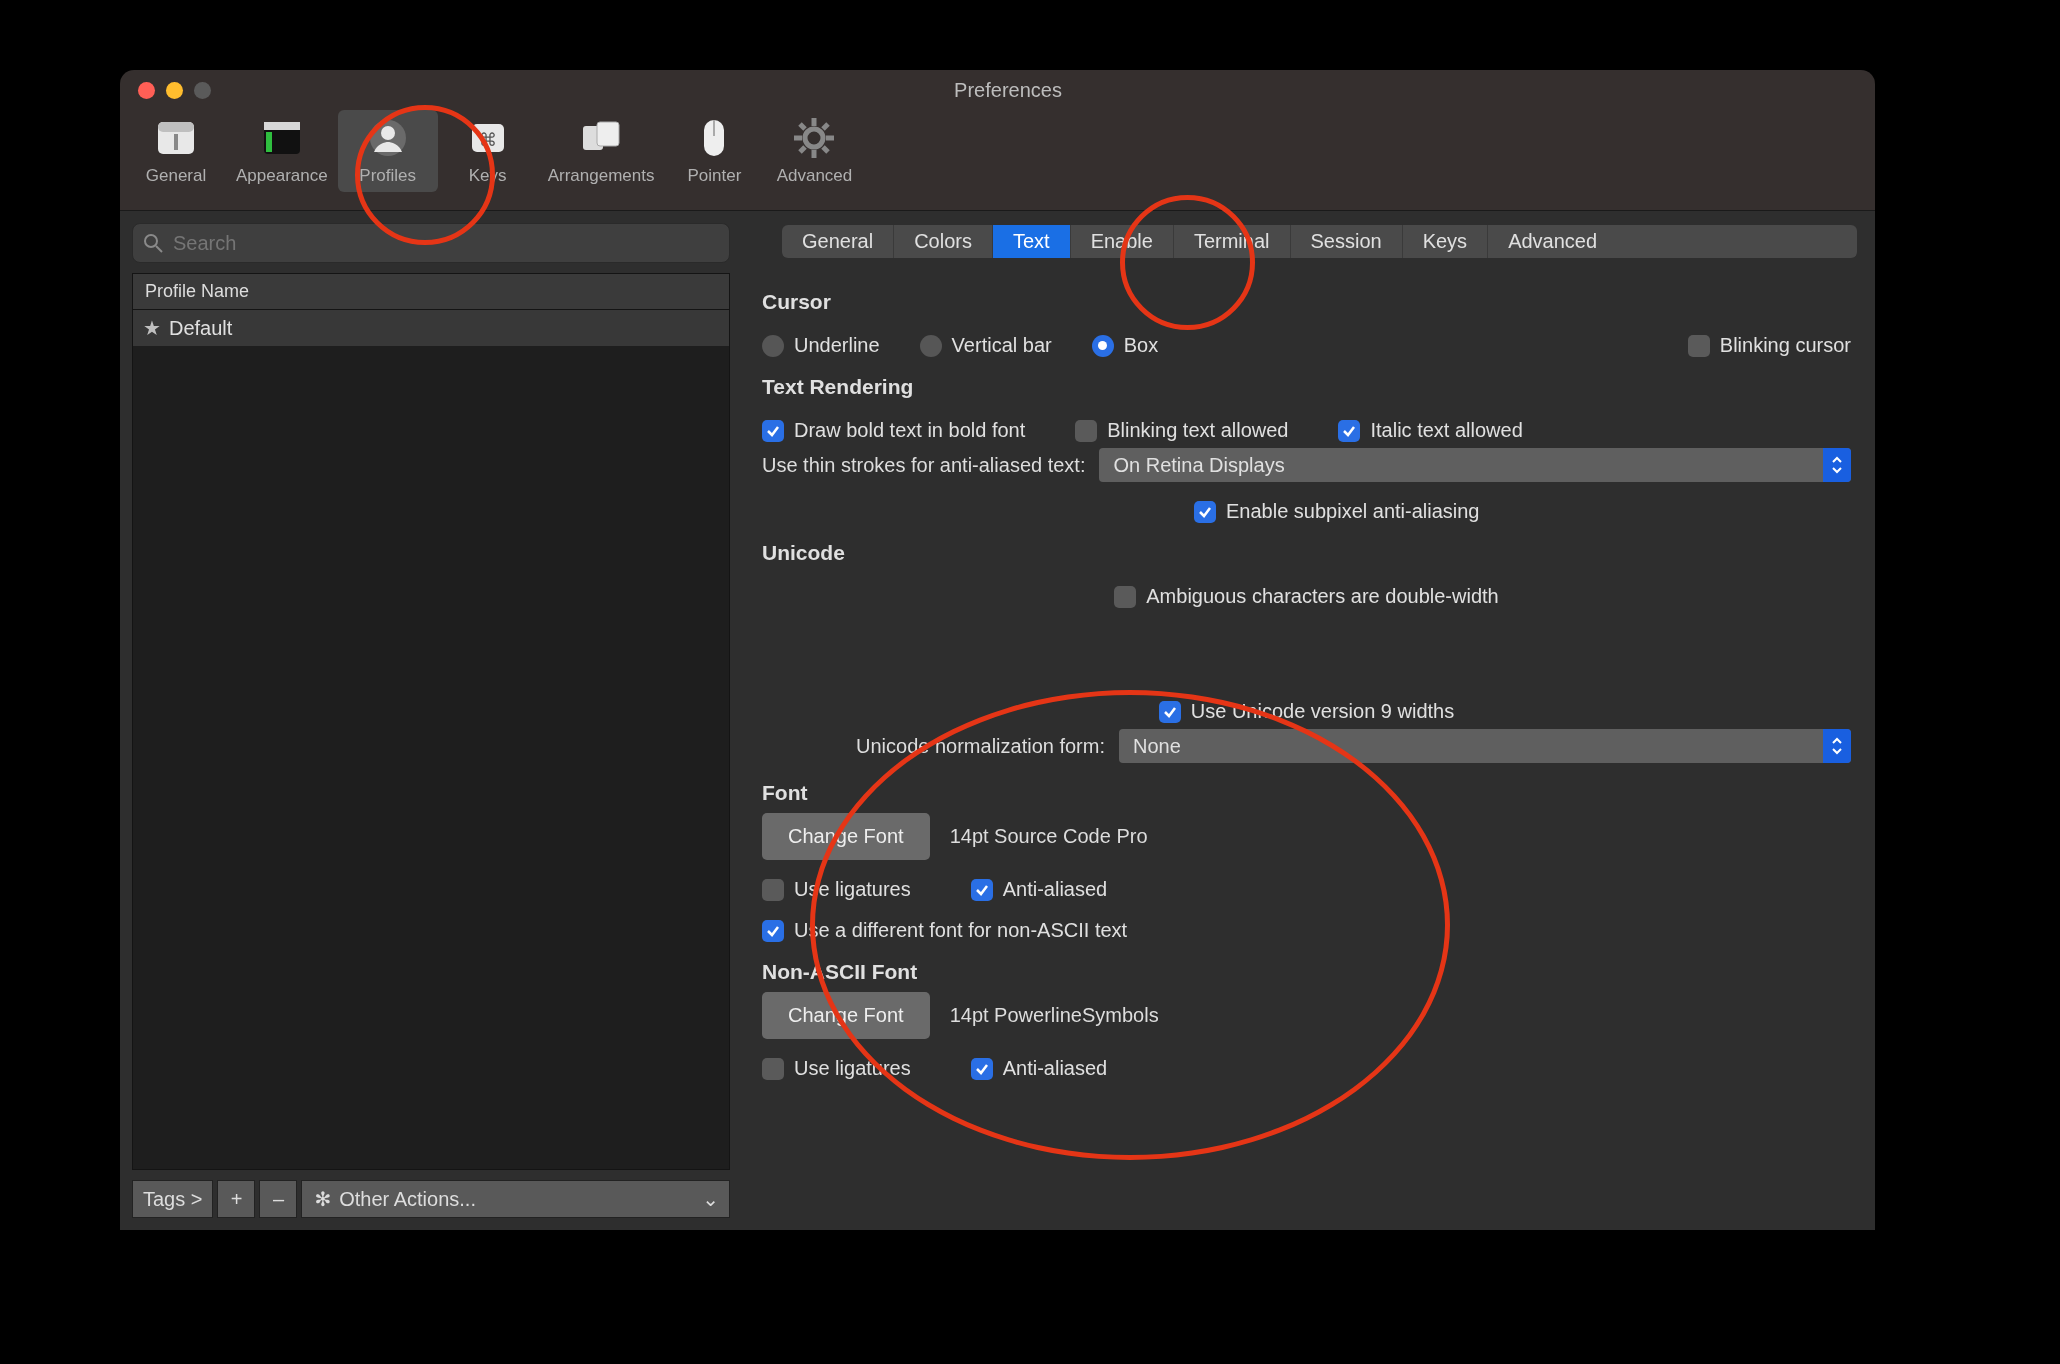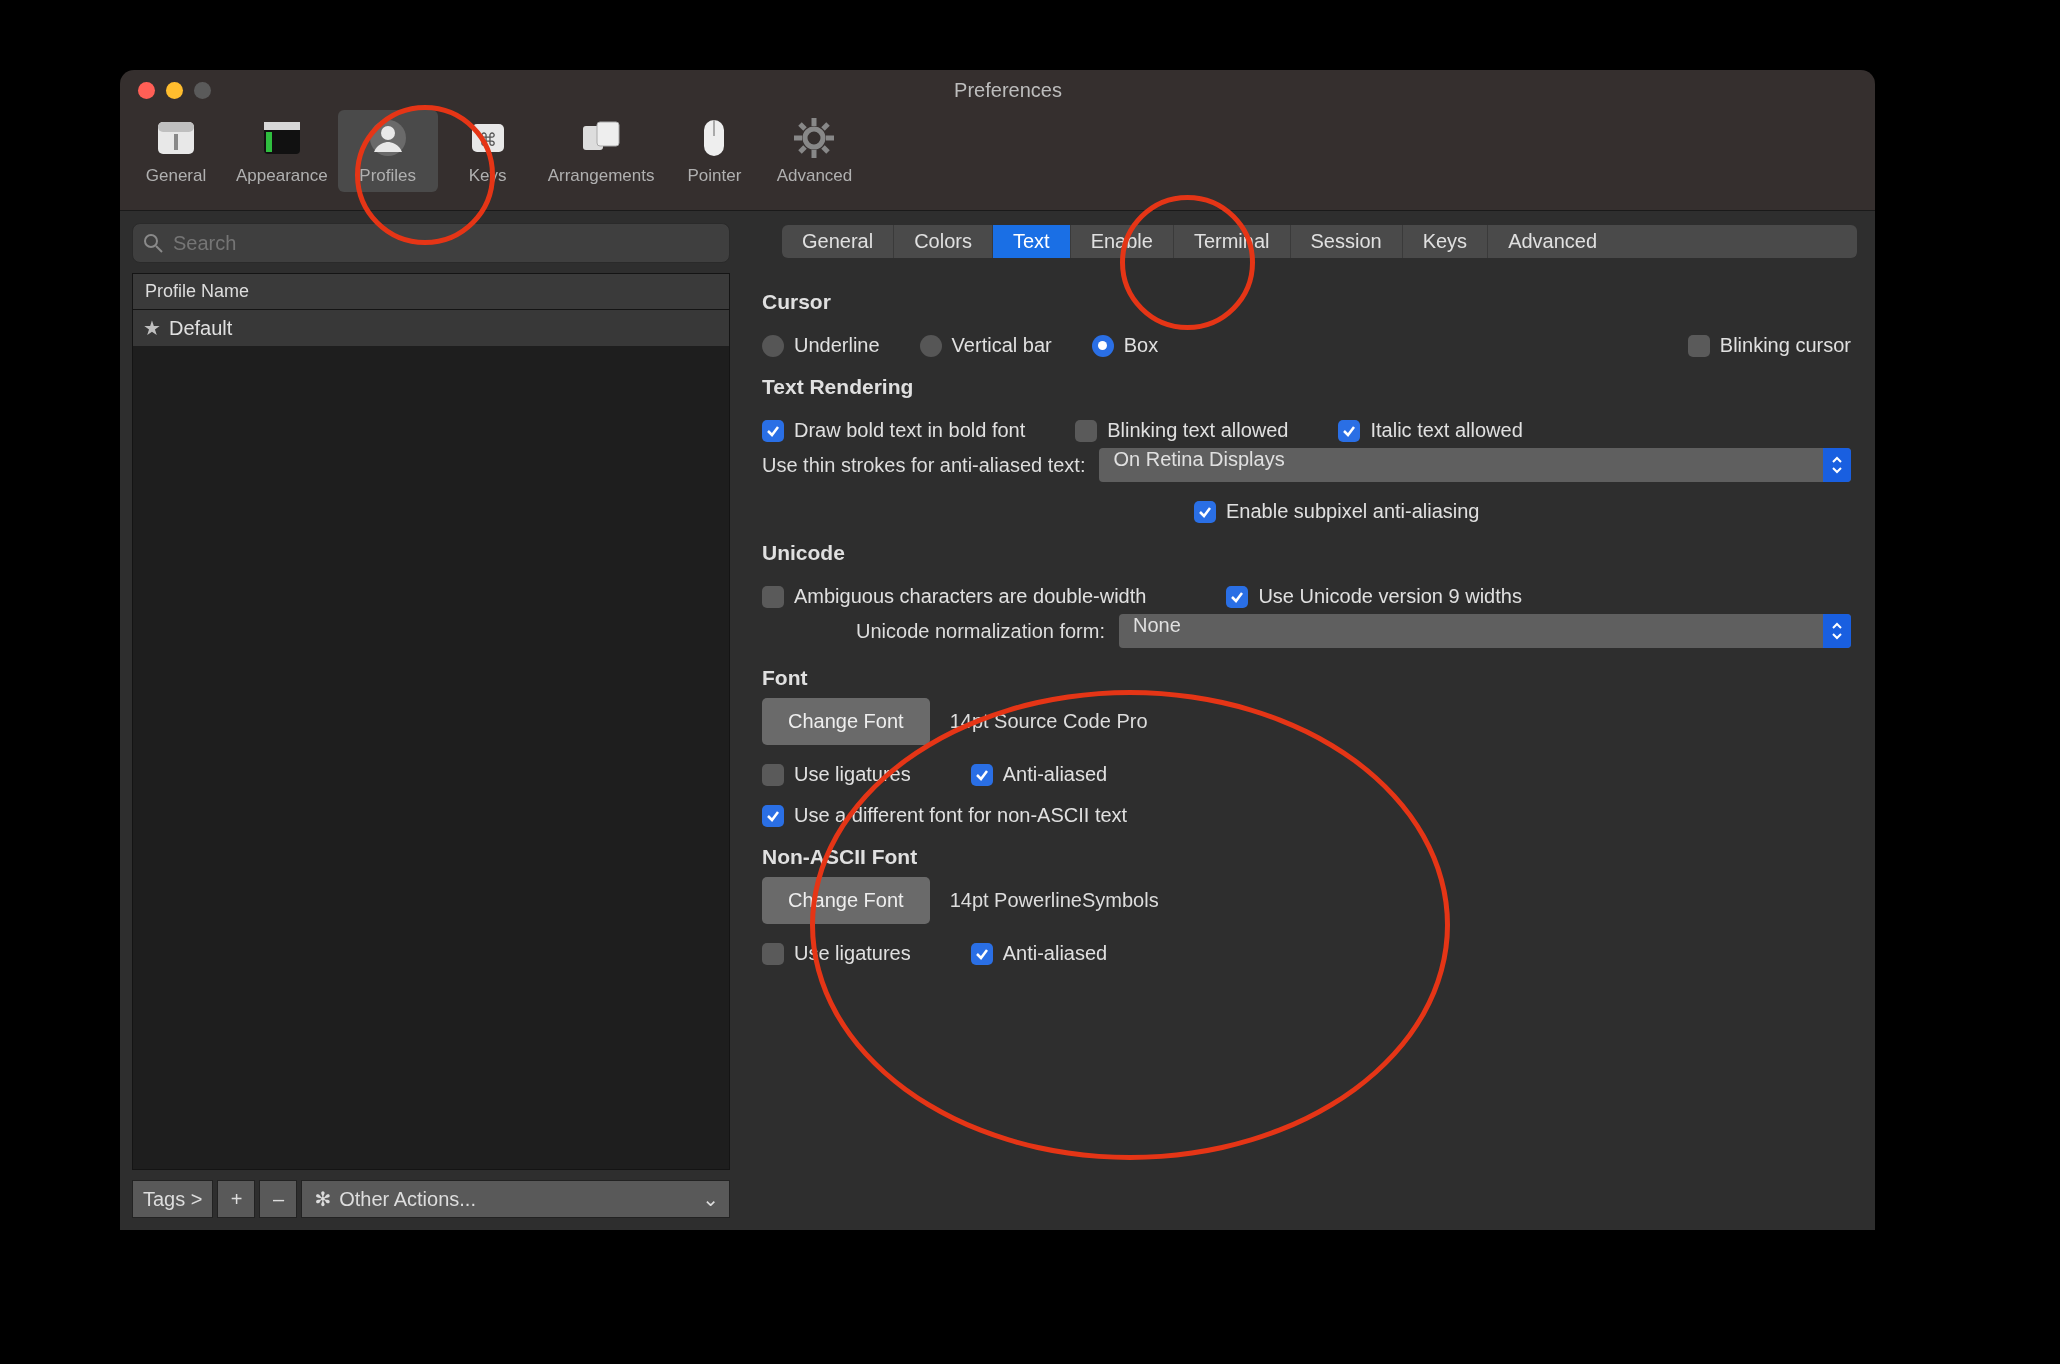--- a/index.html
+++ b/index.html
@@ -76,21 +76,21 @@
   
   .radio{width:22px;height:22px;border-radius:50%;background:#565656;display:inline-flex;align-items:center;justify-content:center;}
   .radio.on{background:var(--radio-on);}
   .radio.on::after{content:"";width:9px;height:9px;background:#fff;border-radius:50%;}
   
   .cb{width:22px;height:22px;border-radius:5px;background:#5a5a5a;display:inline-flex;align-items:center;justify-content:center;flex:0 0 22px;}
   .cb.on{background:var(--check);}
   .cb.on svg{display:block;}
   .cb svg{display:none;width:16px;height:16px;}
   
-  .dropdown{display:flex;align-items:flex-start;background:var(--dropdown);height:34px;border-radius:4px;position:relative;min-width:520px;}
+  .dropdown{display:flex;align-items:center;background:var(--dropdown);height:34px;border-radius:4px;position:relative;min-width:520px;}
   .dropdown .val{padding:0 40px 0 14px;flex:1;}
   .dropdown .arrows{position:absolute;right:0;top:0;bottom:0;width:28px;background:var(--select-arrows);display:flex;align-items:center;justify-content:center;border-radius:0 4px 4px 0;color:#fff;}
   
   .btn{background:var(--btn2);padding:12px 26px;border-radius:5px;color:#eee;font-size:20px;display:inline-flex;align-items:center;}
   .inline-label{color:#ddd;}
   
   .hl{position:absolute;border:5px solid var(--highlight);border-radius:50%;pointer-events:none;}
 </style>
 </head>
 <body>
@@ -290,21 +290,21 @@
             <span class="cb on">
                 <svg viewBox="0 0 16 16">
                   <polyline points="3,8 7,12 13,4" fill="none" stroke="#fff" stroke-width="2.5"></polyline>
                 </svg>
               </span>
             <span>Enable subpixel anti-aliasing</span>
           </label>
         </div>
 
         <div class="section-title">Unicode</div>
-        <div class="row" style="gap:80px;">
+        <div class="row" style="gap:80px;flex-direction:column;">
           <label class="opt">
             <span class="cb"></span>
             <span>Ambiguous characters are double-width</span>
           </label>
           <label class="opt">
             <span class="cb on">
                 <svg viewBox="0 0 16 16">
                   <polyline points="3,8 7,12 13,4" fill="none" stroke="#fff" stroke-width="2.5"></polyline>
                 </svg>
               </span>

